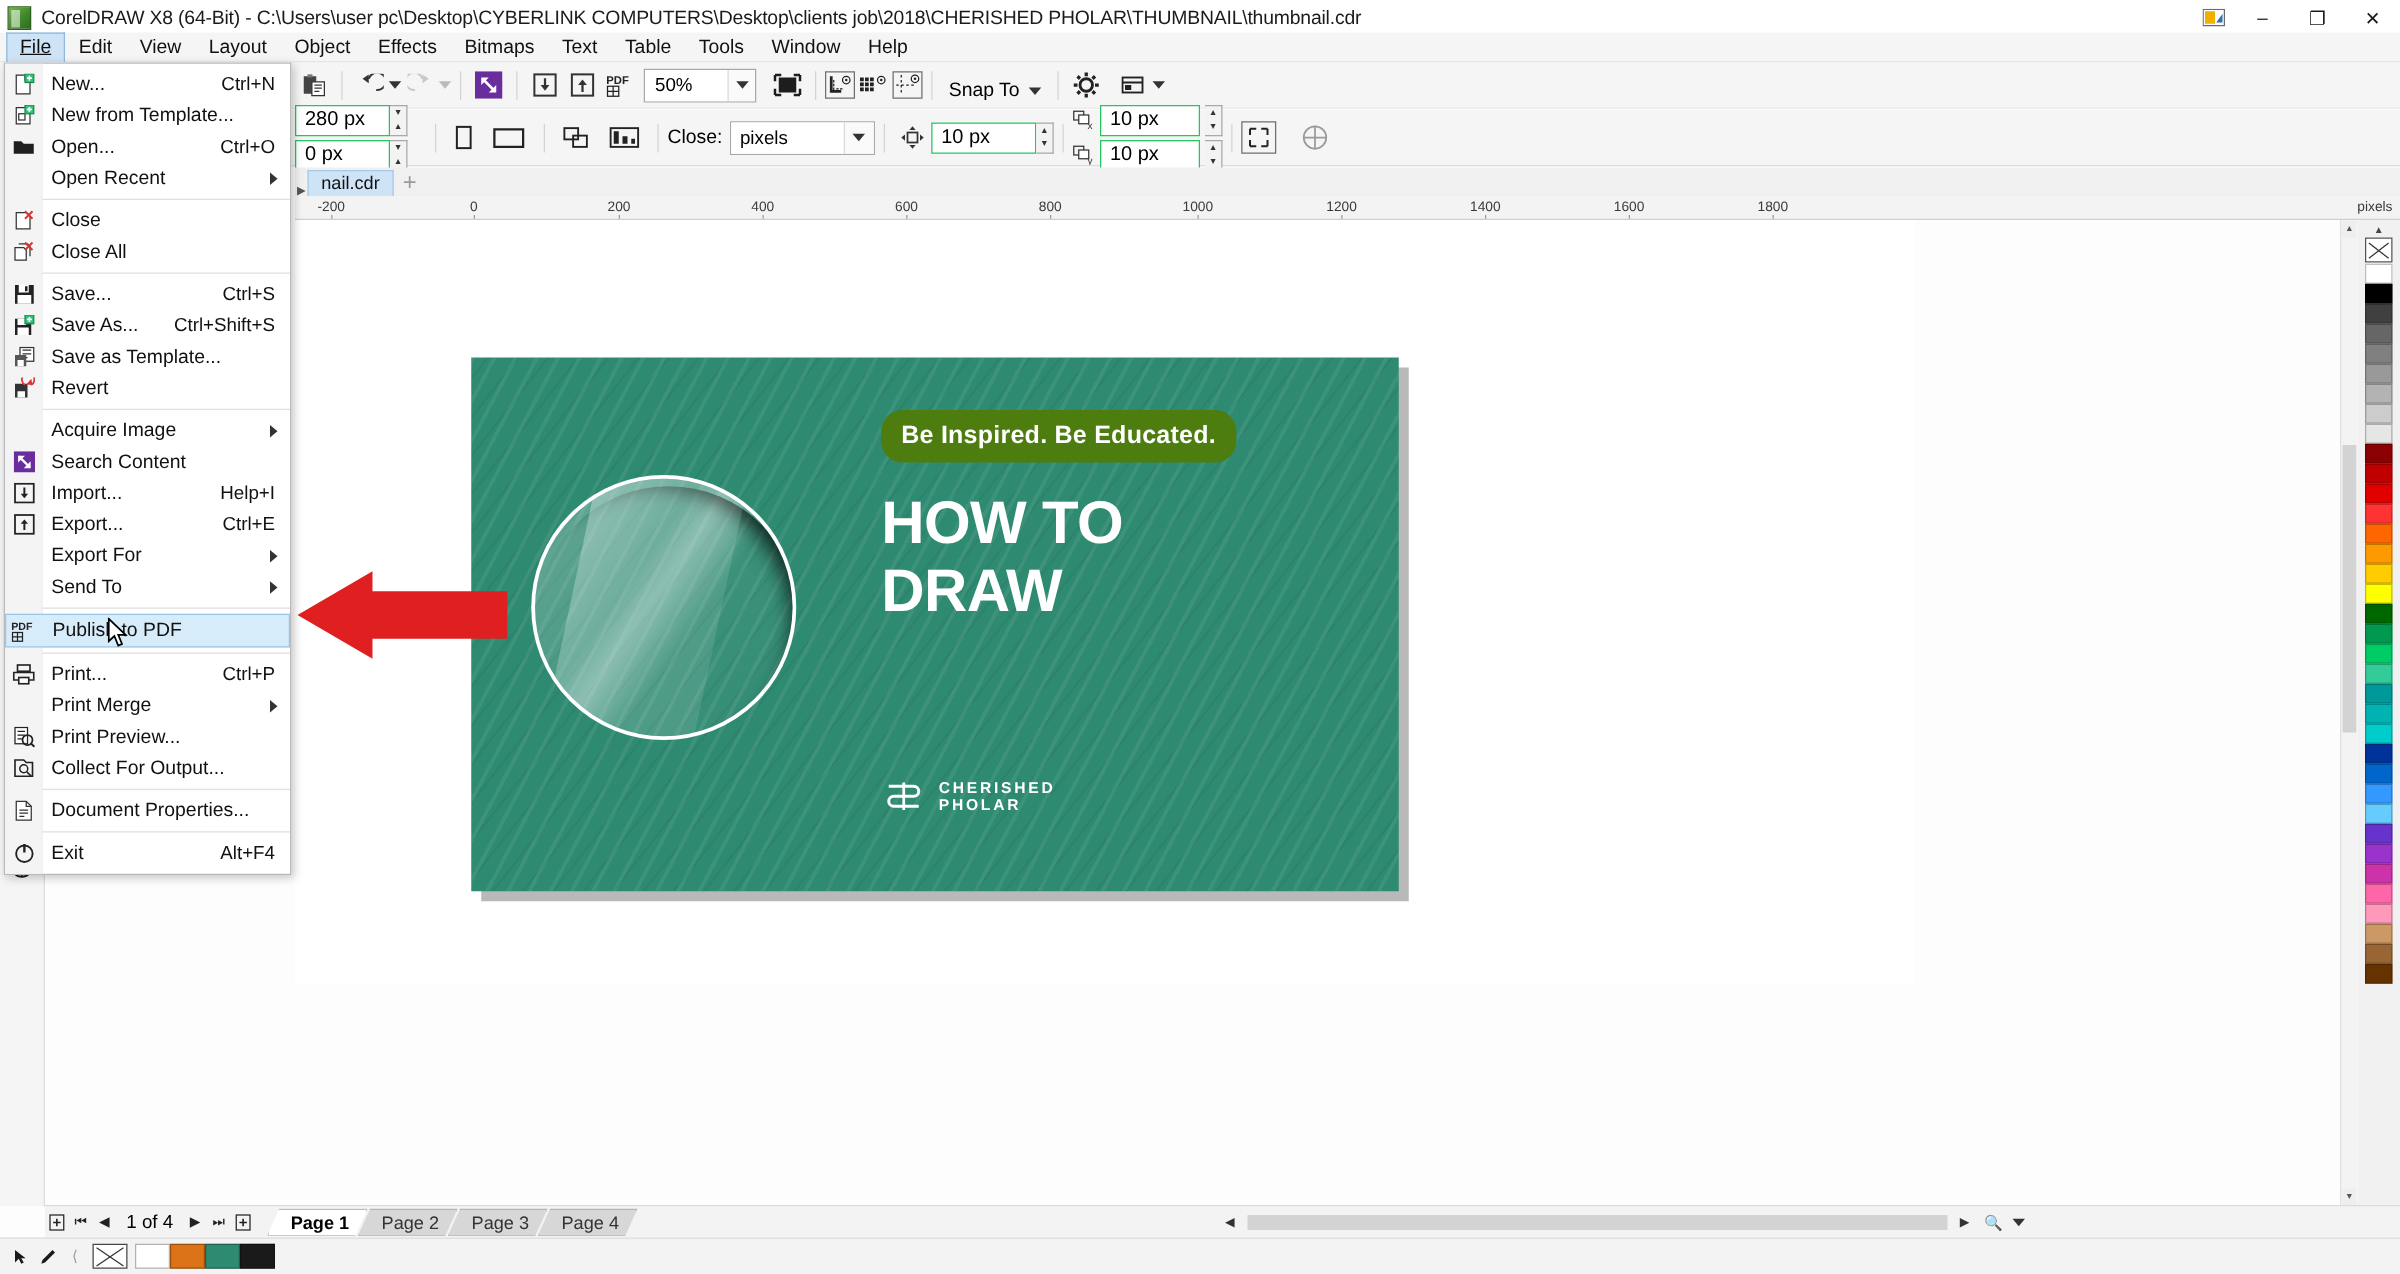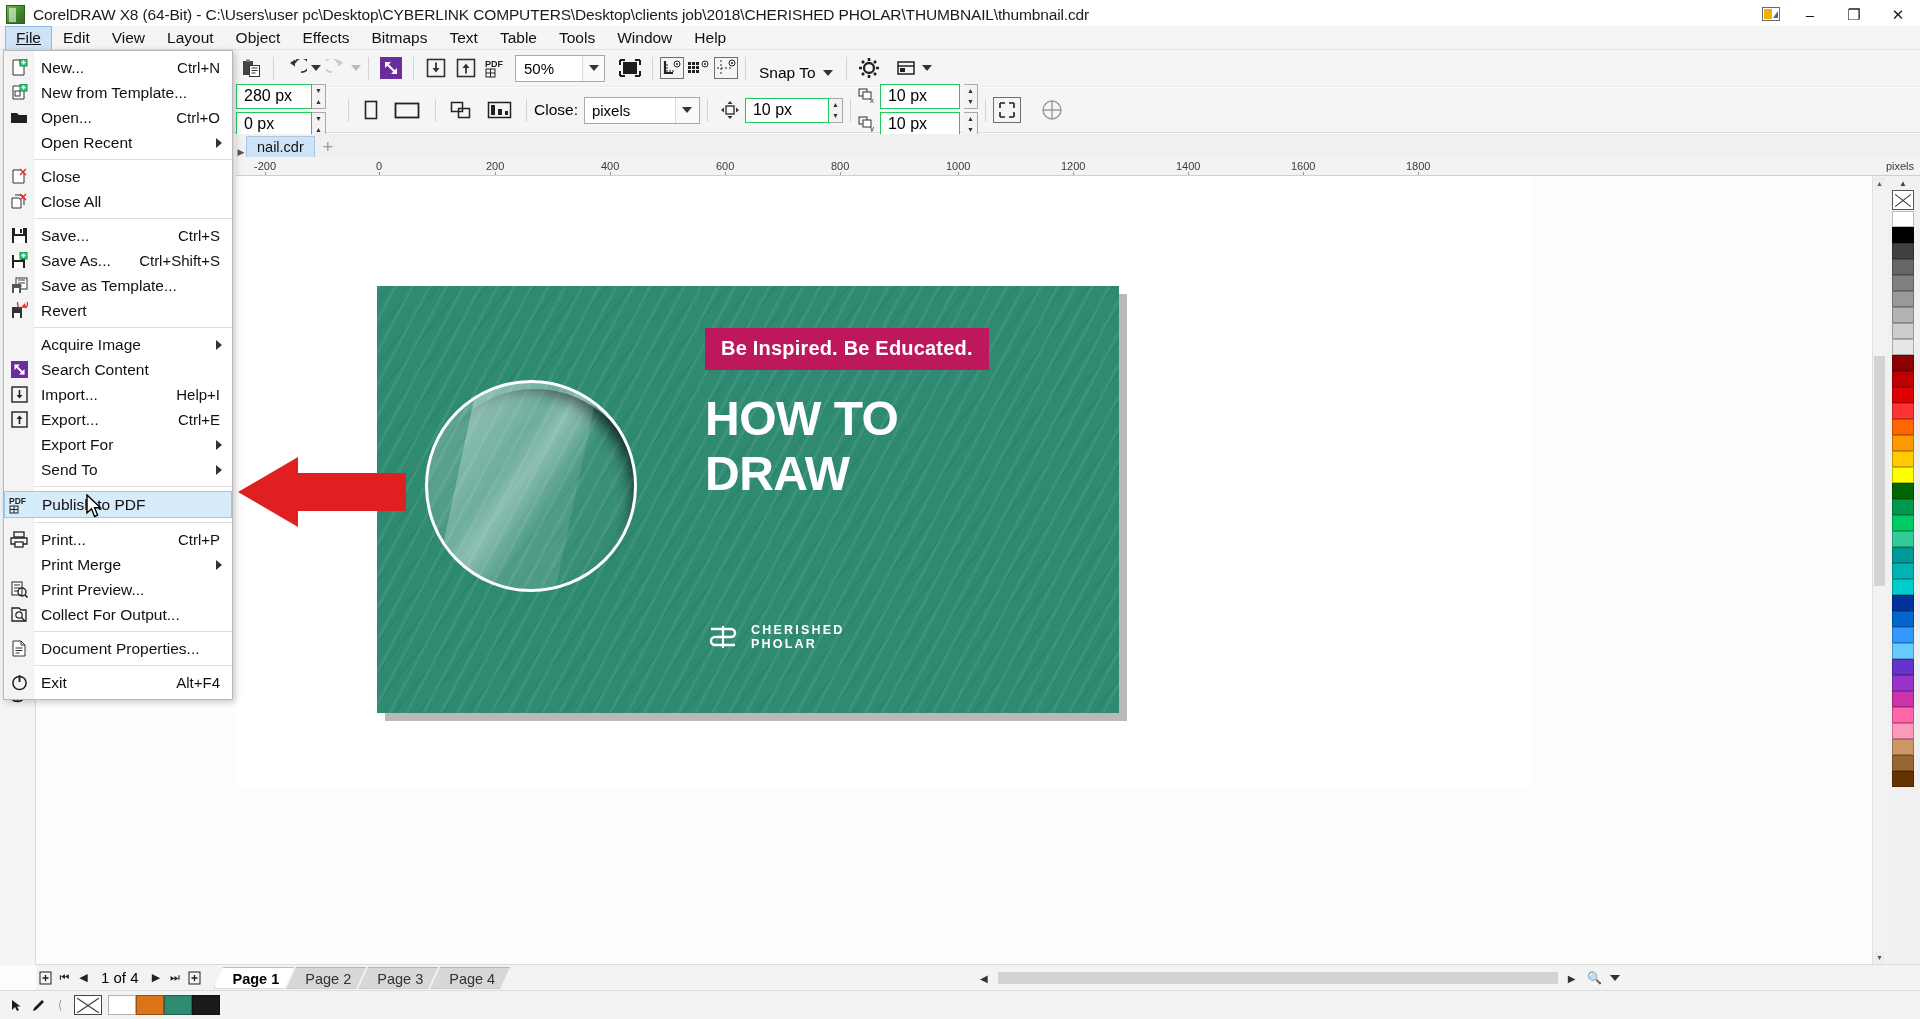--- a/index.html
+++ b/index.html
@@ -154,22 +154,22 @@
   .glass:before{
     content:""; position:absolute; right:-6px; top:6px; width:210px;height:210px;border-radius:50%;
     box-shadow: inset -12px 6px 16px -6px rgba(0,0,0,.75);
   }
   .glass:after{
     content:""; position:absolute; left:14%; top:-10%; width:58%; height:120%;
     background:linear-gradient(112deg, rgba(255,255,255,.34) 0%, rgba(255,255,255,.10) 70%);
     transform:rotate(12deg);
   }
   .tagline{
-    position:absolute; left:328px; top:42px; background:#be185d;
-    padding:9px 16px 10px 16px; color:#fff; font-size:20px; font-weight:bold; letter-spacing:.2px;
+    position:absolute; left:328px; top:42px; background:#4d7c0f;
+    padding:9px 16px 10px 16px; color:#fff; font-size:20px; font-weight:bold; letter-spacing:.2px;border-radius:17px;
   }
   .headline{
     position:absolute; left:328px; top:105px; color:#fff; font-weight:bold;
     font-size:48px; line-height:55px; letter-spacing:-0.5px;
   }
   .brand{
     position:absolute; left:330px; top:337px; display:flex; align-items:center; gap:10px;
   }
   .brand-mark{ width:34px;height:24px; position:relative; flex:none;}
   .brand-text{ color:#fff; font-size:12.5px; line-height:14px; letter-spacing:2.2px; font-weight:bold;}

